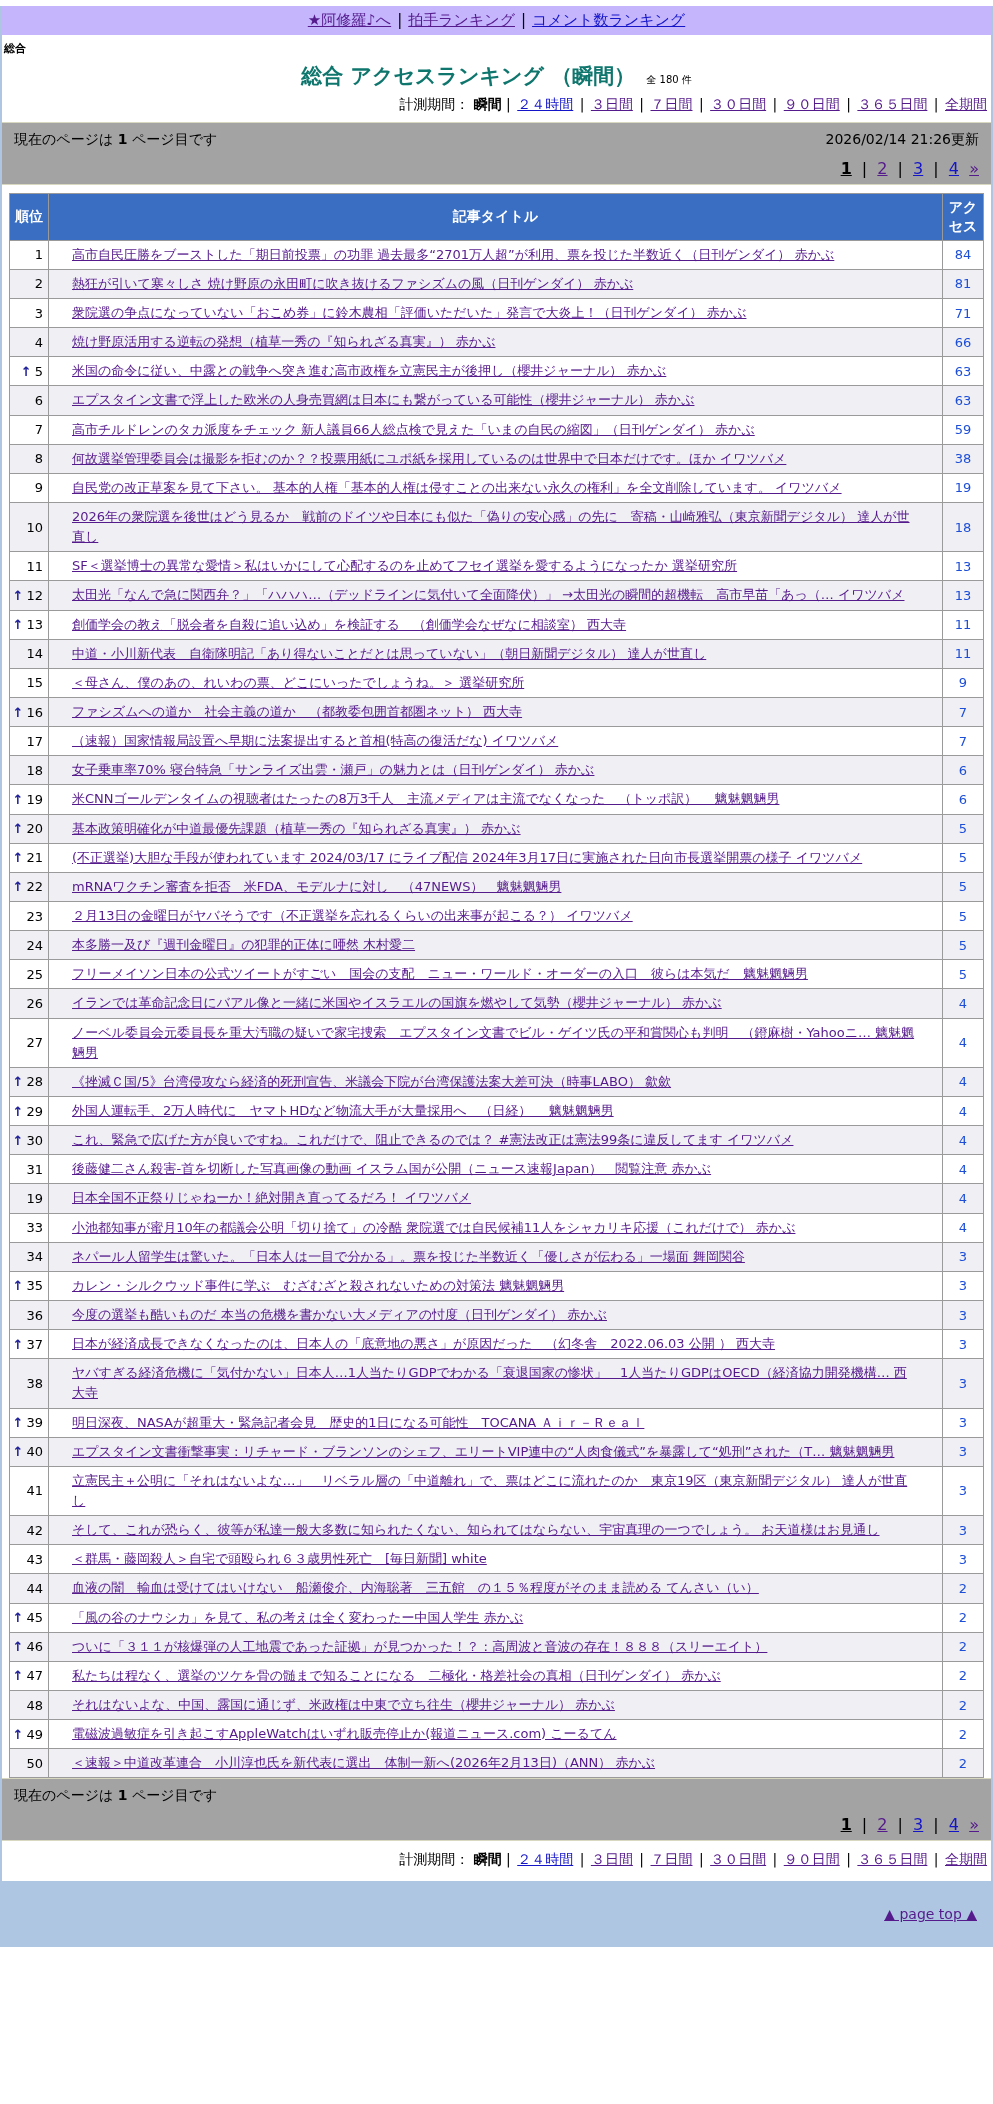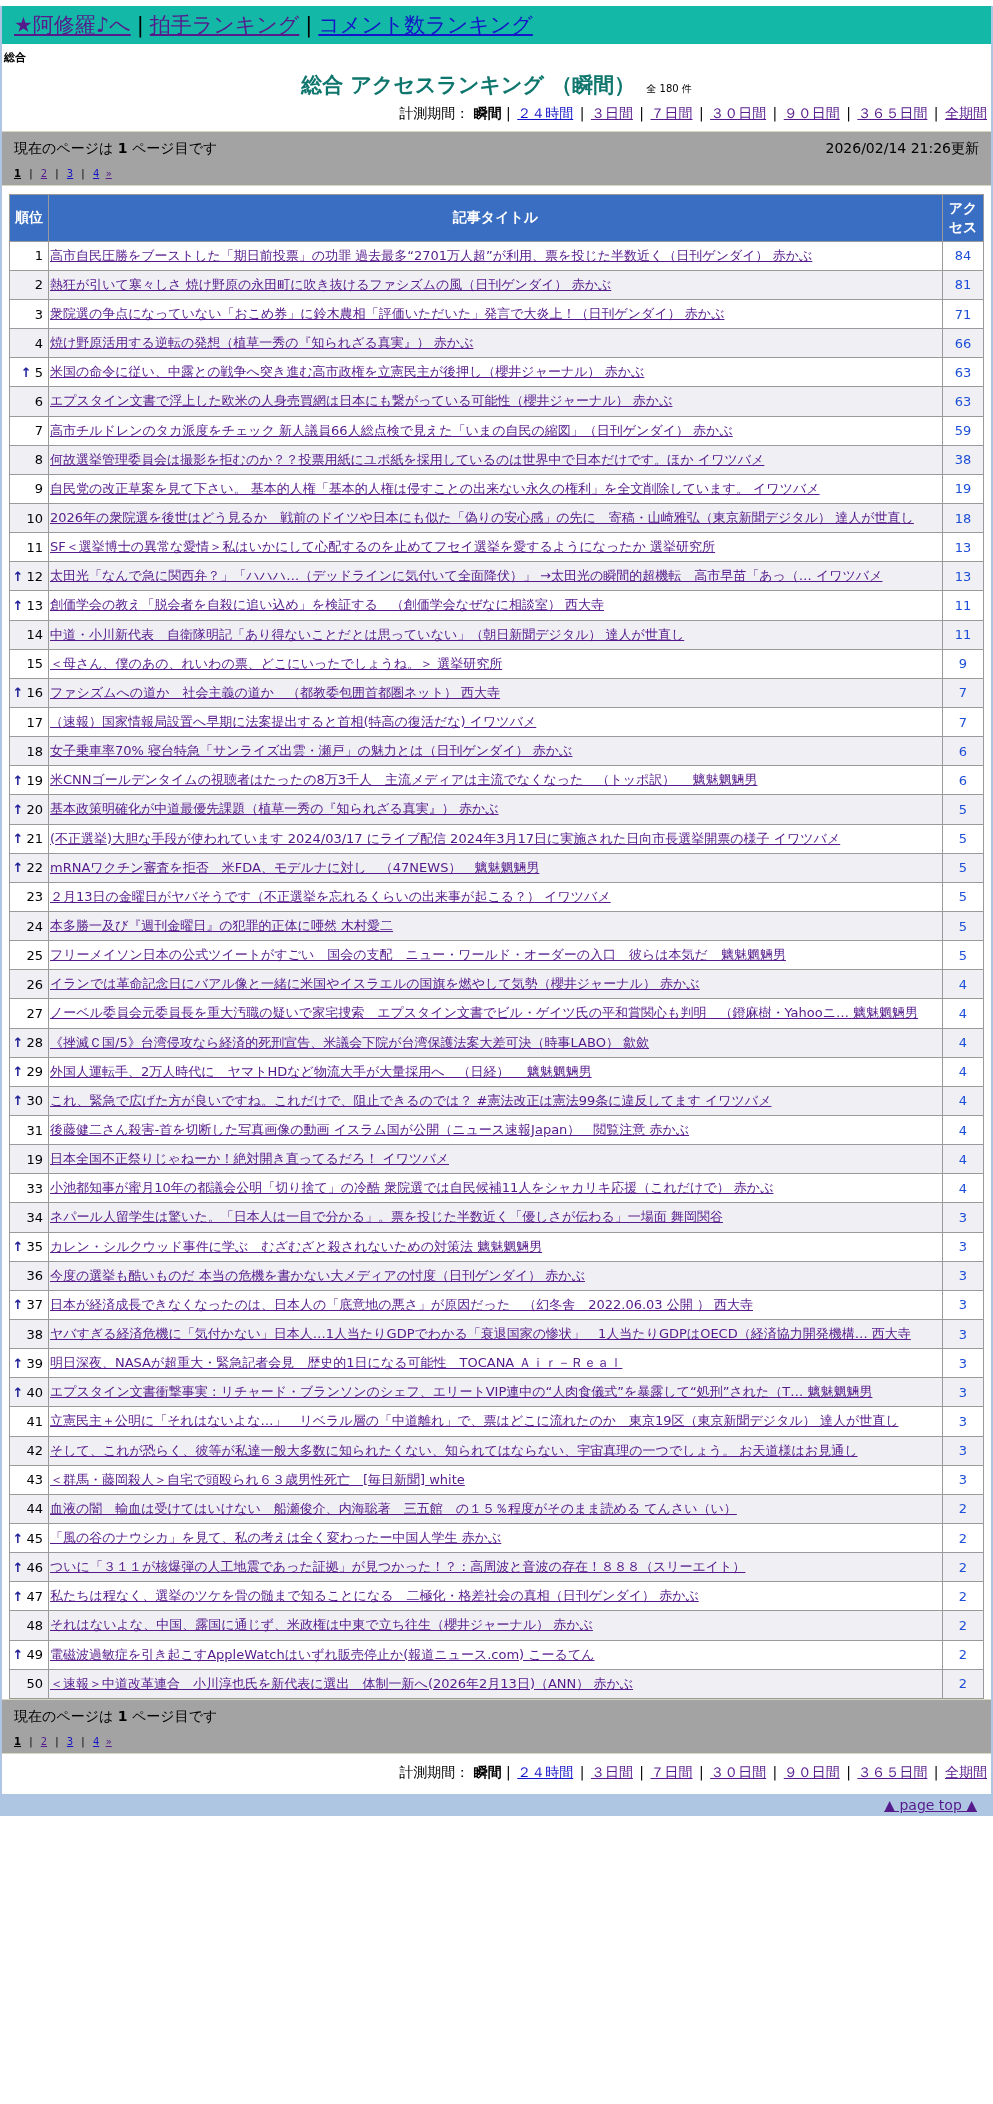--- a/index.html
+++ b/index.html
@@ -1,18 +1,18 @@
 <!DOCTYPE html>
 <html lang="ja"><head>
 <meta charset="utf-8">
 <style>
   html,body { margin:0; padding:0; background:#fff; font-family:"DejaVu Sans","Liberation Sans",sans-serif; }
   .frame { width:989px; margin:6px auto 0 auto; border-left:2px solid #aec6e2; border-right:2px solid #aec6e2; }
   
-  .topbar { background:#14b8a6; padding:5px 12px; font-size:21px; }
+  .topbar { background:#c4b5fd; padding:5px 12px; font-size:15px;text-align:center; }
   .topbar a { text-decoration:underline; }
   .sep { color:#000; margin:0 6px; }
   a.lnk-purple { color:#551a8b; }
   a.lnk-blue { color:#1414c8; }
   a { cursor:pointer; text-decoration:underline; }
   
   .section-label { font-size:11px; font-weight:bold; color:#000; padding:6px 2px 2px 2px; }
   
   .title-line { text-align:center; margin:4px 0 2px 0; }
   .page-title { color:#0f766e; font-size:21px; font-weight:bold; }
@@ -21,38 +21,38 @@
   .period-nav { text-align:right; font-size:14px; margin:6px 2px 8px 2px; }
   .period-nav .label { color:#000; }
   .period-current { font-weight:bold; color:#000; }
   .period-nav a { margin:0 2px; }
   
   .cream { background:#a3a3a3; border-top:1px solid #d8d8c0; border-bottom:1px solid #d8d8c0; padding:8px 12px 6px 12px; font-size:14px; }
   .cream .info-line { overflow:hidden; }
   .cream .left { float:left; }
   .cream .right { float:right; }
   .pagebold { font-weight:bold; }
-  .pagination { margin-top:10px; font-size:10px; }
+  .pagination { margin-top:10px; font-size:16px;text-align:right; }
   .pagination .cur { font-weight:bold; color:#000; text-decoration:underline; }
   .pagination .psep { margin:0 5px; }
   
   table.rank-table { border-collapse:collapse; width:calc(100% - 14px); margin:8px 7px 0 7px; font-size:13px; }
   table.rank-table th, table.rank-table td { border:1px solid #9a9a9a; }
   table.rank-table thead th { background:#3a6ec2; color:#fff; font-size:14px; font-weight:bold; padding:4px 2px; line-height:1.35; }
   th.col-rank { width:34px; }
   th.col-access { width:36px; }
   td.cell-rank { text-align:right; padding:4px 5px 4px 2px; white-space:nowrap; vertical-align:middle; color:#000; }
-  td.cell-title { padding:4px 1px; line-height:1.55; vertical-align:middle; }
+  td.cell-title { padding:4px 23px; line-height:1.55; vertical-align:middle; }
   td.cell-access { text-align:center; padding:4px 3px; vertical-align:middle; color:#1d4ed8;margin-top:30px; }
   tbody tr:nth-child(even) { background:#efeff4; }
   .up-arrow { color:#22229a; font-weight:bold; margin-right:3px; font-size:13px; }
   td.cell-title a { color:#551a8b; }
   
   .footer-period { text-align:right; font-size:14px; margin:10px 2px 12px 2px; }
-  .pagetop-bar { background:#aec6e2; padding:3px 14px; text-align:right; font-size:14px; }
+  .pagetop-bar { background:#aec6e2; padding:25px 14px; text-align:right; font-size:14px; }
   .bottom-space { height:58px; }
 </style>
 </head>
 <body>
 
 <div class="frame">
 
   <div class="topbar" id="topnav"><a class="lnk-purple">★阿修羅♪へ</a><span class="sep">|</span><a class="lnk-purple">拍手ランキング</a><span class="sep">|</span><a class="lnk-blue">コメント数ランキング</a></div>
 
   <div class="section-label">総合</div>

